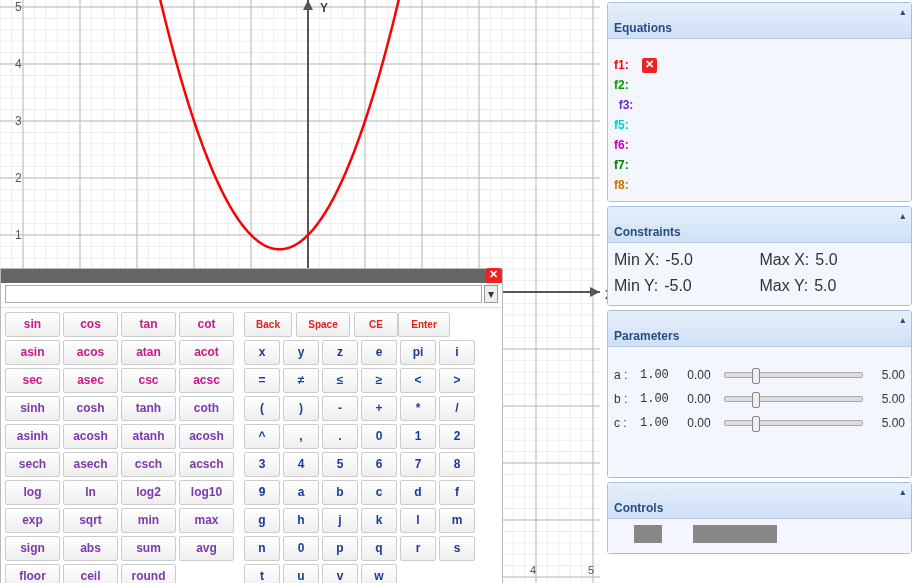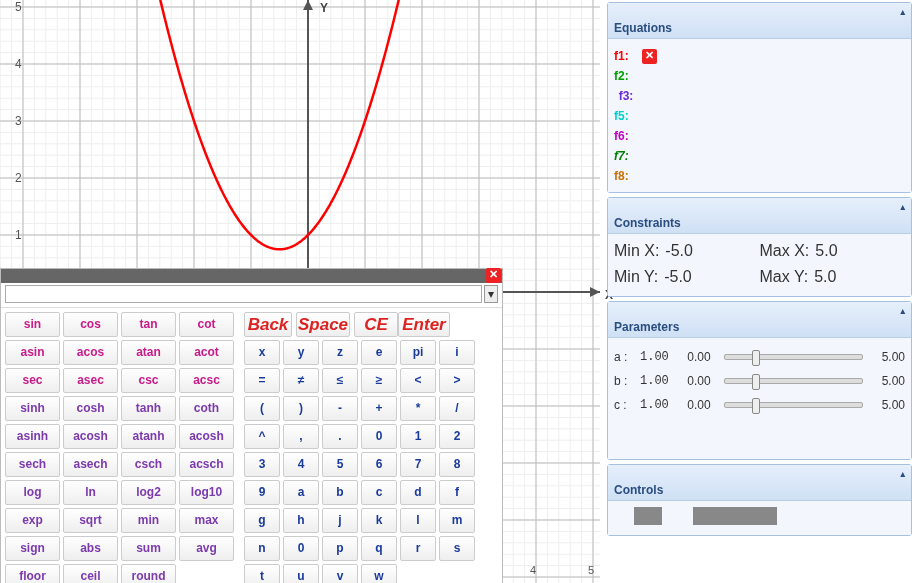--- a/index.html
+++ b/index.html
@@ -86,21 +86,21 @@
     line-height: 23px;
     font-weight: bold;
     border-radius: 2px;
     cursor: pointer;
     user-select: none;
     font-size: 12px;
   }
   .key.magenta { color: #c81b8a; }
   .key.purple  { color: #7c3aad; }
   .key.navy    { color: #1a3b9c; }
-  .key.row-top { color: #d22; font-size: 17px; min-width: 44px; font-style: italic; }
+  .key.row-top { color: #d22; font-size: 10px; min-width: 44px; }
   .top-row { display:grid; grid-template-columns: 48px 54px 40px 52px; gap:4px; margin-bottom:3px;}
   
   .side {
     position: absolute;
     left: 607px;
     top: 0;
     width: 305px;
     height: 583px;
     display: flex;
     flex-direction: column;
@@ -120,21 +120,21 @@
     padding: 18px 6px 3px 6px;
     font-size: 12px;
     position: relative;
   }
   .panel-head .collapse {
     position:absolute; right:6px; top:4px;
     font-size:9px; color:#2a4d80; cursor:pointer;
   }
   .panel-body {
     background: #f3f7fd;
-    padding: 7px 6px 6px 6px;
+    padding: 16px 6px 6px 6px;
   }
   
   .eq-row { display:flex; align-items:center; height:20px; gap:4px; }
   .eq-label { width:24px; font-weight:bold; font-size:12px; }
   .eq-input {
     flex:1; height:16px; border:1px solid #999; background:#fff;
     font-family: monospace; font-size:12px; padding:0 2px; line-height:16px;
     color:#333;
   }
   .eq-del {
@@ -472,21 +472,21 @@
         <div class="eq-row">
           <div class="eq-label" style="color: #6d28d9; text-align: center;">f3:</div>
         </div>
         <div class="eq-row">
           <div class="eq-label" style="color: rgb(0, 208, 208);">f5:</div>
         </div>
         <div class="eq-row">
           <div class="eq-label" style="color: rgb(192, 0, 192);">f6:</div>
         </div>
         <div class="eq-row">
-          <div class="eq-label" style="color: rgb(0, 128, 0); font-style: italic;">f7:</div>
+          <div class="eq-label" style="color: rgb(0, 128, 0);">f7:</div>
         </div>
         <div class="eq-row">
           <div class="eq-label" style="color: rgb(204, 112, 0);">f8:</div>
         </div>
       </div>
   </div>
 
   <div class="panel">
     <div class="panel-head">
       <span>Constraints</span>

